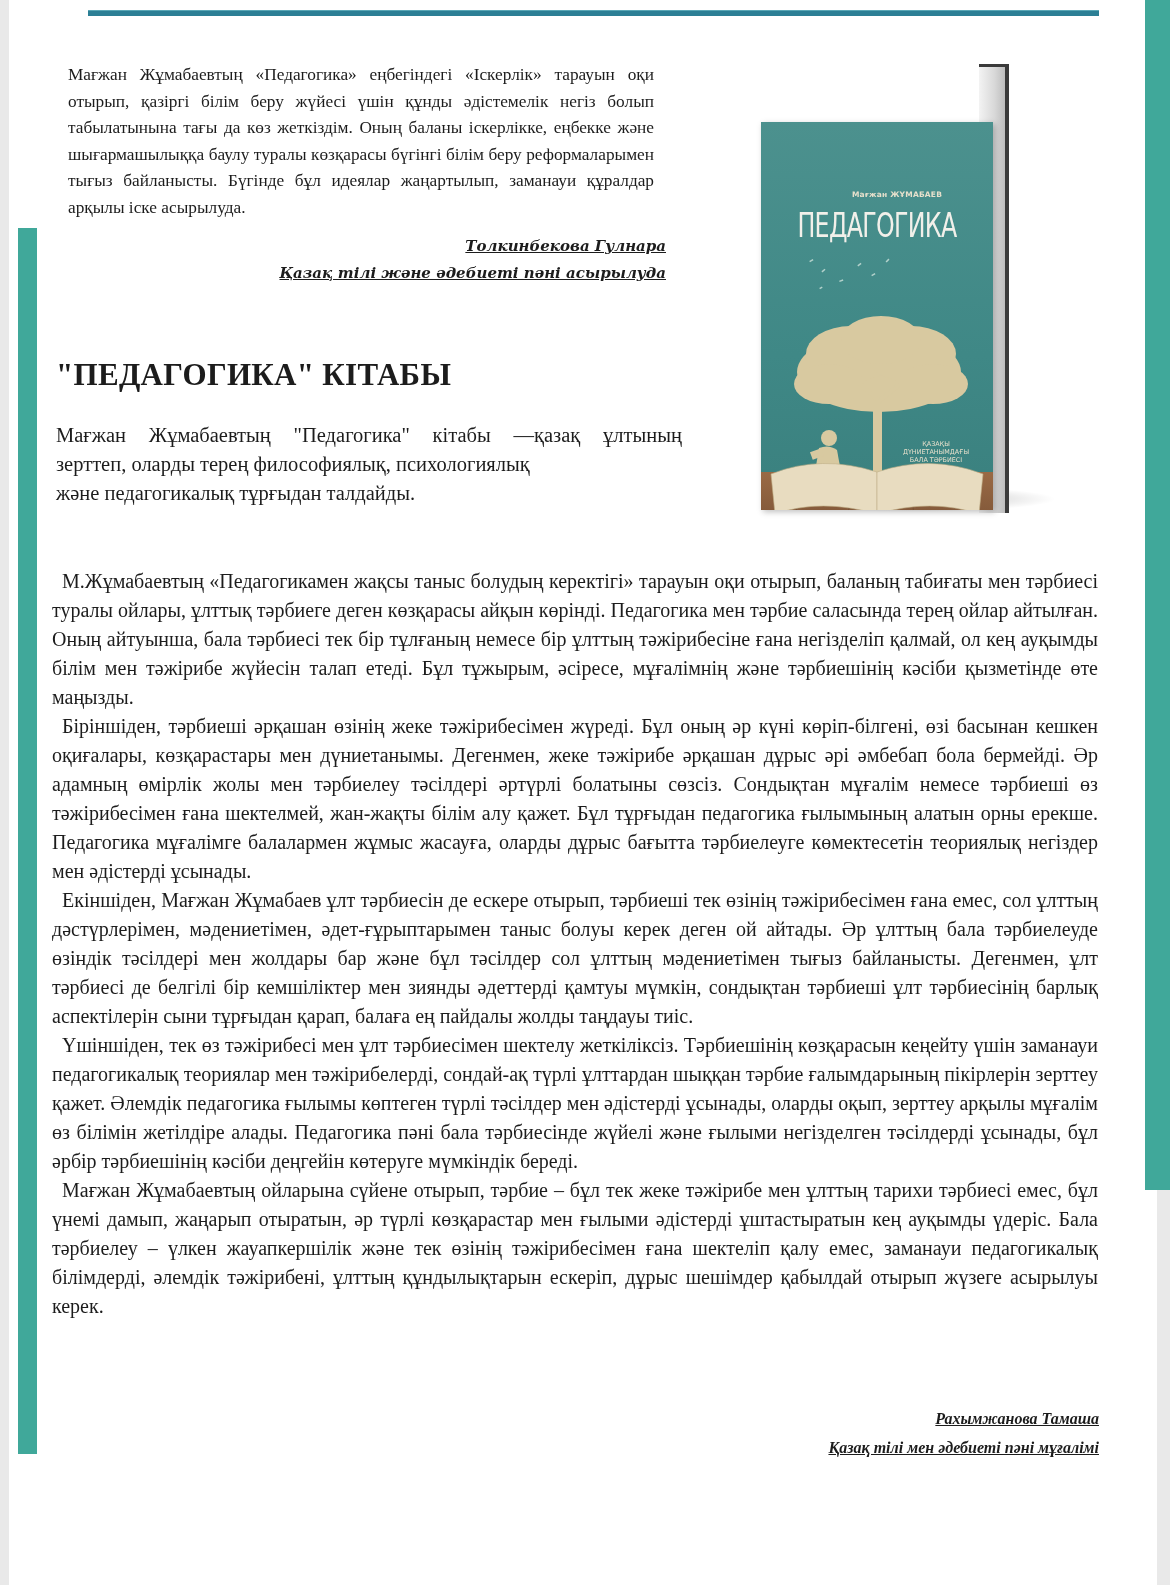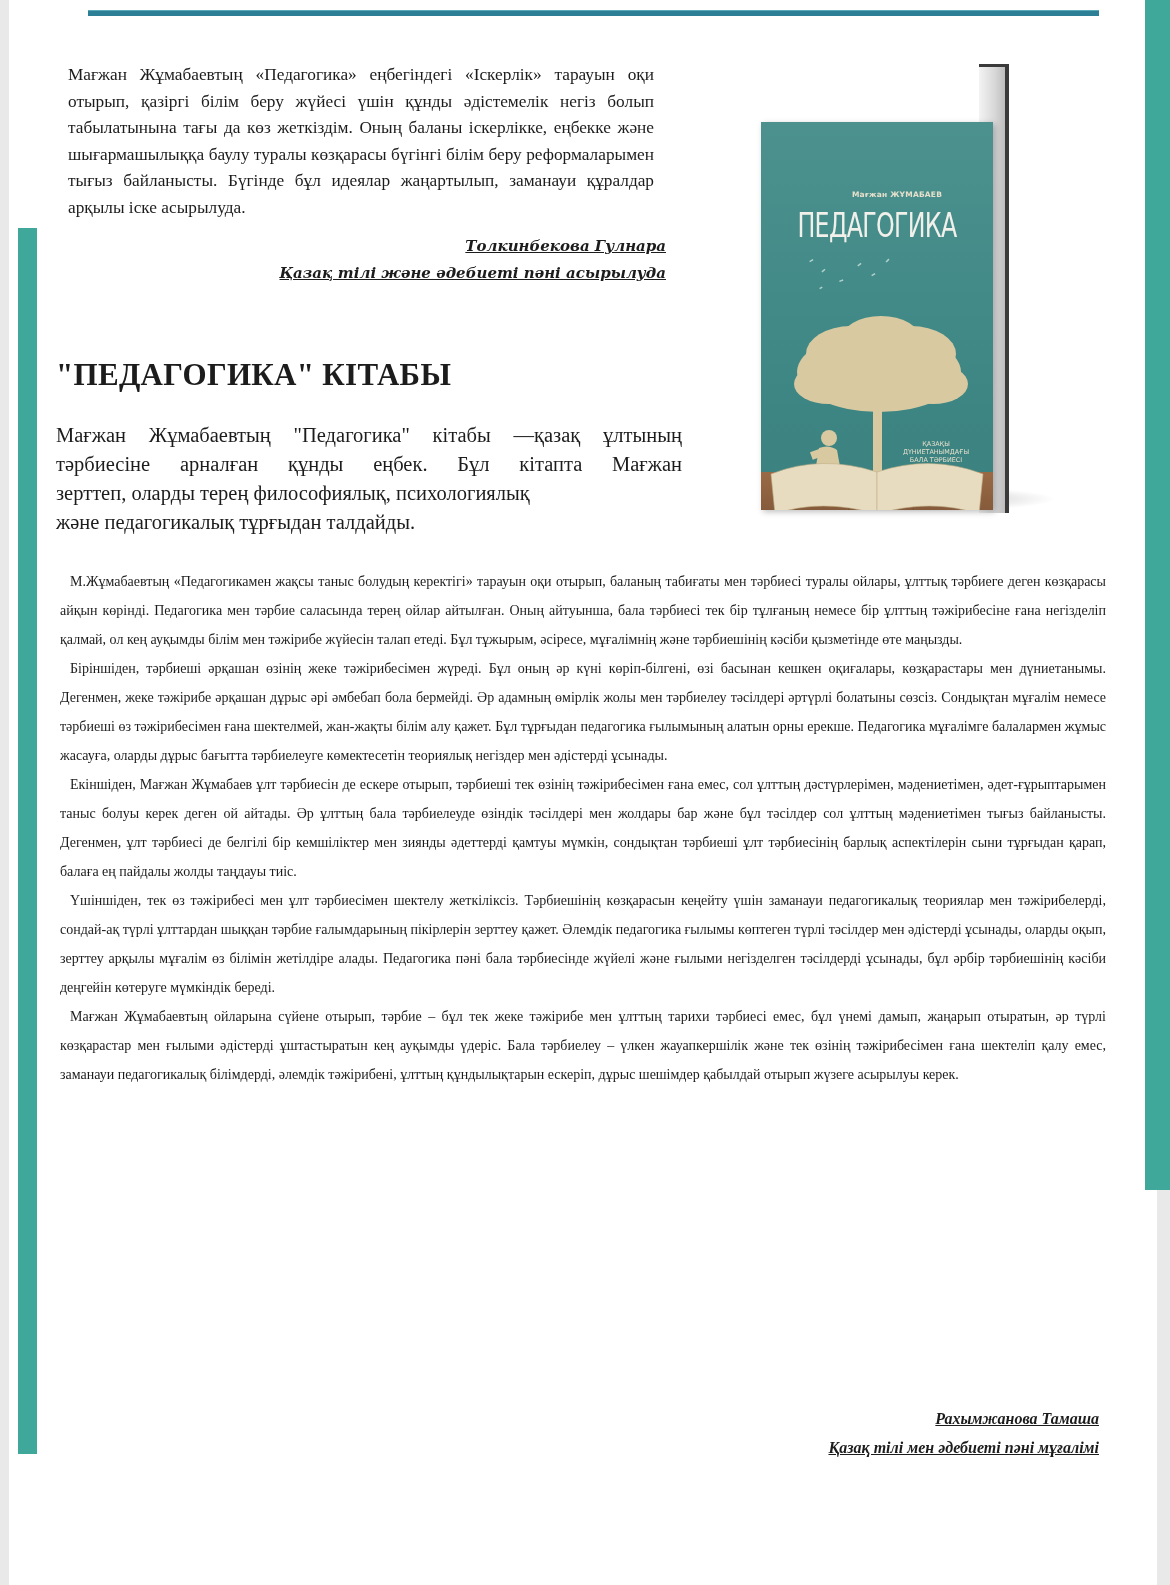--- a/index.html
+++ b/index.html
@@ -46,22 +46,22 @@
     font-size: 31px; font-weight: bold; letter-spacing: 0.3px;
     font-family: "Liberation Serif", serif;
   }
   .book-intro {
     position: absolute; left: 47px; top: 421px; width: 626px;
     font-size: 20.5px; line-height: 29px; text-align: justify;
   }
   .book-intro .ln { display: block; text-align-last: justify; white-space: nowrap; }
   .book-intro .ln.last { text-align-last: left; }
   .body-text {
-    position: absolute; left: 51px; top: 567px; width: 1046px;
-    font-size: 14px; line-height: 29px; text-align: justify;
+    position: absolute; left: 43px; top: 567px; width: 1046px;
+    font-size: 20px; line-height: 29px; text-align: justify;
   }
   .body-text p { margin: 0; text-indent: 10px; }
 
   
   .book {
     position: absolute; left: 738px; top: 56px; width: 320px; height: 462px;
   }
   .book-shadow {
     position: absolute; left: 10px; bottom: 6px; width: 300px; height: 26px;
     background: radial-gradient(ellipse at center, rgba(0,0,0,0.28), rgba(0,0,0,0) 70%);
@@ -174,21 +174,20 @@
         <div>БАЛА ТӘРБИЕСІ</div>
       </div>
       <div class="publisher-logo">▪▪▪<br>▪▪▪</div>
     </div>
   </div>
 
   <h1 class="section-title" style="margin:0">"ПЕДАГОГИКА" КІТАБЫ</h1>
 
   <div class="book-intro">
     <span class="ln"> Мағжан Жұмабаевтың "Педагогика" кітабы —қазақ ұлтының</span>
-    <span class="ln">тәрбиесіне арналған құнды еңбек. Бұл кітапта Мағжан</span>
     <span class="ln last">зерттеп, оларды терең философиялық, психологиялық</span>
     <span class="ln last">және педагогикалық тұрғыдан талдайды.</span>
   </div>
 
   <div class="body-text">
     <p>М.Жұмабаевтың «Педагогикамен жақсы таныс болудың керектігі» тарауын оқи отырып, баланың табиғаты мен тәрбиесі туралы ойлары, ұлттық тәрбиеге деген көзқарасы айқын көрінді. Педагогика мен тәрбие саласында терең ойлар айтылған. Оның айтуынша, бала тәрбиесі тек бір тұлғаның немесе бір ұлттың тәжірибесіне ғана негізделіп қалмай, ол кең ауқымды білім мен тәжірибе жүйесін талап етеді. Бұл тұжырым, әсіресе, мұғалімнің және тәрбиешінің кәсіби қызметінде өте маңызды.</p>
     <p>Біріншіден, тәрбиеші әрқашан өзінің жеке тәжірибесімен жүреді. Бұл оның әр күні көріп-білгені, өзі басынан кешкен оқиғалары, көзқарастары мен дүниетанымы. Дегенмен, жеке тәжірибе әрқашан дұрыс әрі әмбебап бола бермейді. Әр адамның өмірлік жолы мен тәрбиелеу тәсілдері әртүрлі болатыны сөзсіз. Сондықтан мұғалім немесе тәрбиеші өз тәжірибесімен ғана шектелмей, жан-жақты білім алу қажет. Бұл тұрғыдан педагогика ғылымының алатын орны ерекше. Педагогика мұғалімге балалармен жұмыс жасауға, оларды дұрыс бағытта тәрбиелеуге көмектесетін теориялық негіздер мен әдістерді ұсынады.</p>
     <p>Екіншіден, Мағжан Жұмабаев ұлт тәрбиесін де ескере отырып, тәрбиеші тек өзінің тәжірибесімен ғана емес, сол ұлттың дәстүрлерімен, мәдениетімен, әдет-ғұрыптарымен таныс болуы керек деген ой айтады. Әр ұлттың бала тәрбиелеуде өзіндік тәсілдері мен жолдары бар және бұл тәсілдер сол ұлттың мәдениетімен тығыз байланысты. Дегенмен, ұлт тәрбиесі де белгілі бір кемшіліктер мен зиянды әдеттерді қамтуы мүмкін, сондықтан тәрбиеші ұлт тәрбиесінің барлық аспектілерін сыни тұрғыдан қарап, балаға ең пайдалы жолды таңдауы тиіс.</p>
     <p>Үшіншіден, тек өз тәжірибесі мен ұлт тәрбиесімен шектелу жеткіліксіз. Тәрбиешінің көзқарасын кеңейту үшін заманауи педагогикалық теориялар мен тәжірибелерді, сондай-ақ түрлі ұлттардан шыққан тәрбие ғалымдарының пікірлерін зерттеу қажет. Әлемдік педагогика ғылымы көптеген түрлі тәсілдер мен әдістерді ұсынады, оларды оқып, зерттеу арқылы мұғалім өз білімін жетілдіре алады. Педагогика пәні бала тәрбиесінде жүйелі және ғылыми негізделген тәсілдерді ұсынады, бұл әрбір тәрбиешінің кәсіби деңгейін көтеруге мүмкіндік береді.</p>
     <p>Мағжан Жұмабаевтың ойларына сүйене отырып, тәрбие – бұл тек жеке тәжірибе мен ұлттың тарихи тәрбиесі емес, бұл үнемі дамып, жаңарып отыратын, әр түрлі көзқарастар мен ғылыми әдістерді ұштастыратын кең ауқымды үдеріс. Бала тәрбиелеу – үлкен жауапкершілік және тек өзінің тәжірибесімен ғана шектеліп қалу емес, заманауи педагогикалық білімдерді, әлемдік тәжірибені, ұлттың құндылықтарын ескеріп, дұрыс шешімдер қабылдай отырып жүзеге асырылуы керек.</p>

